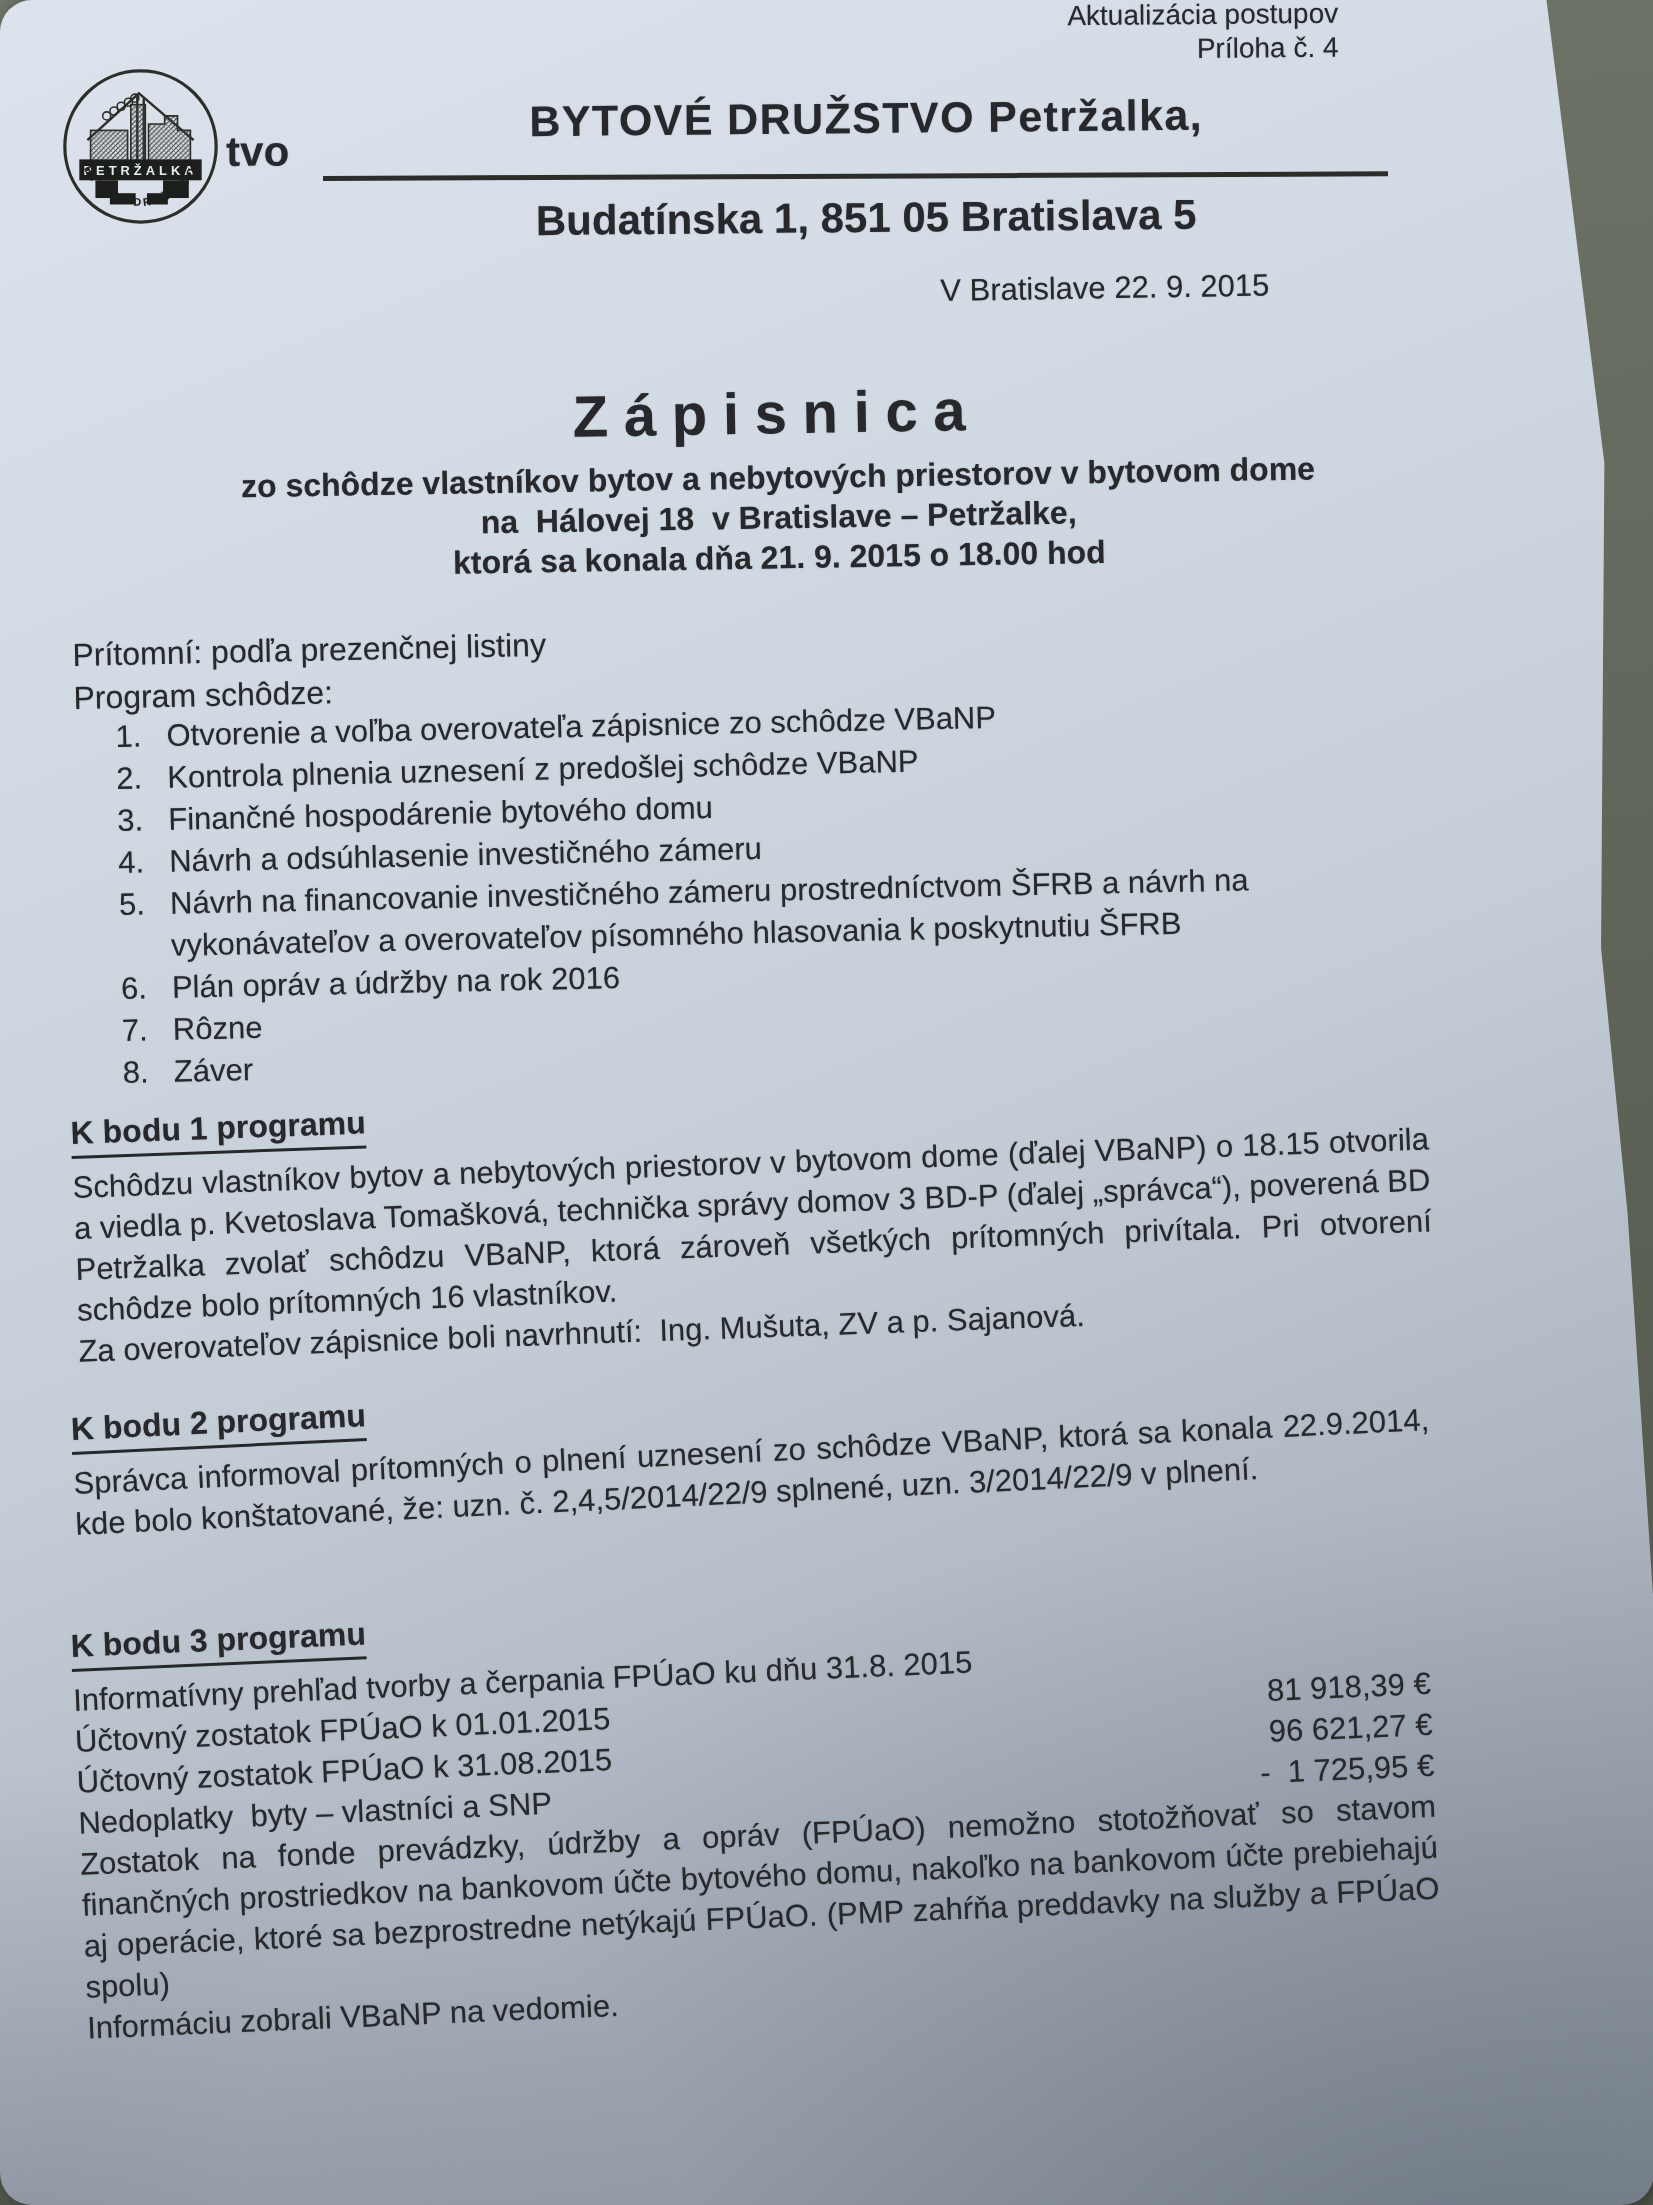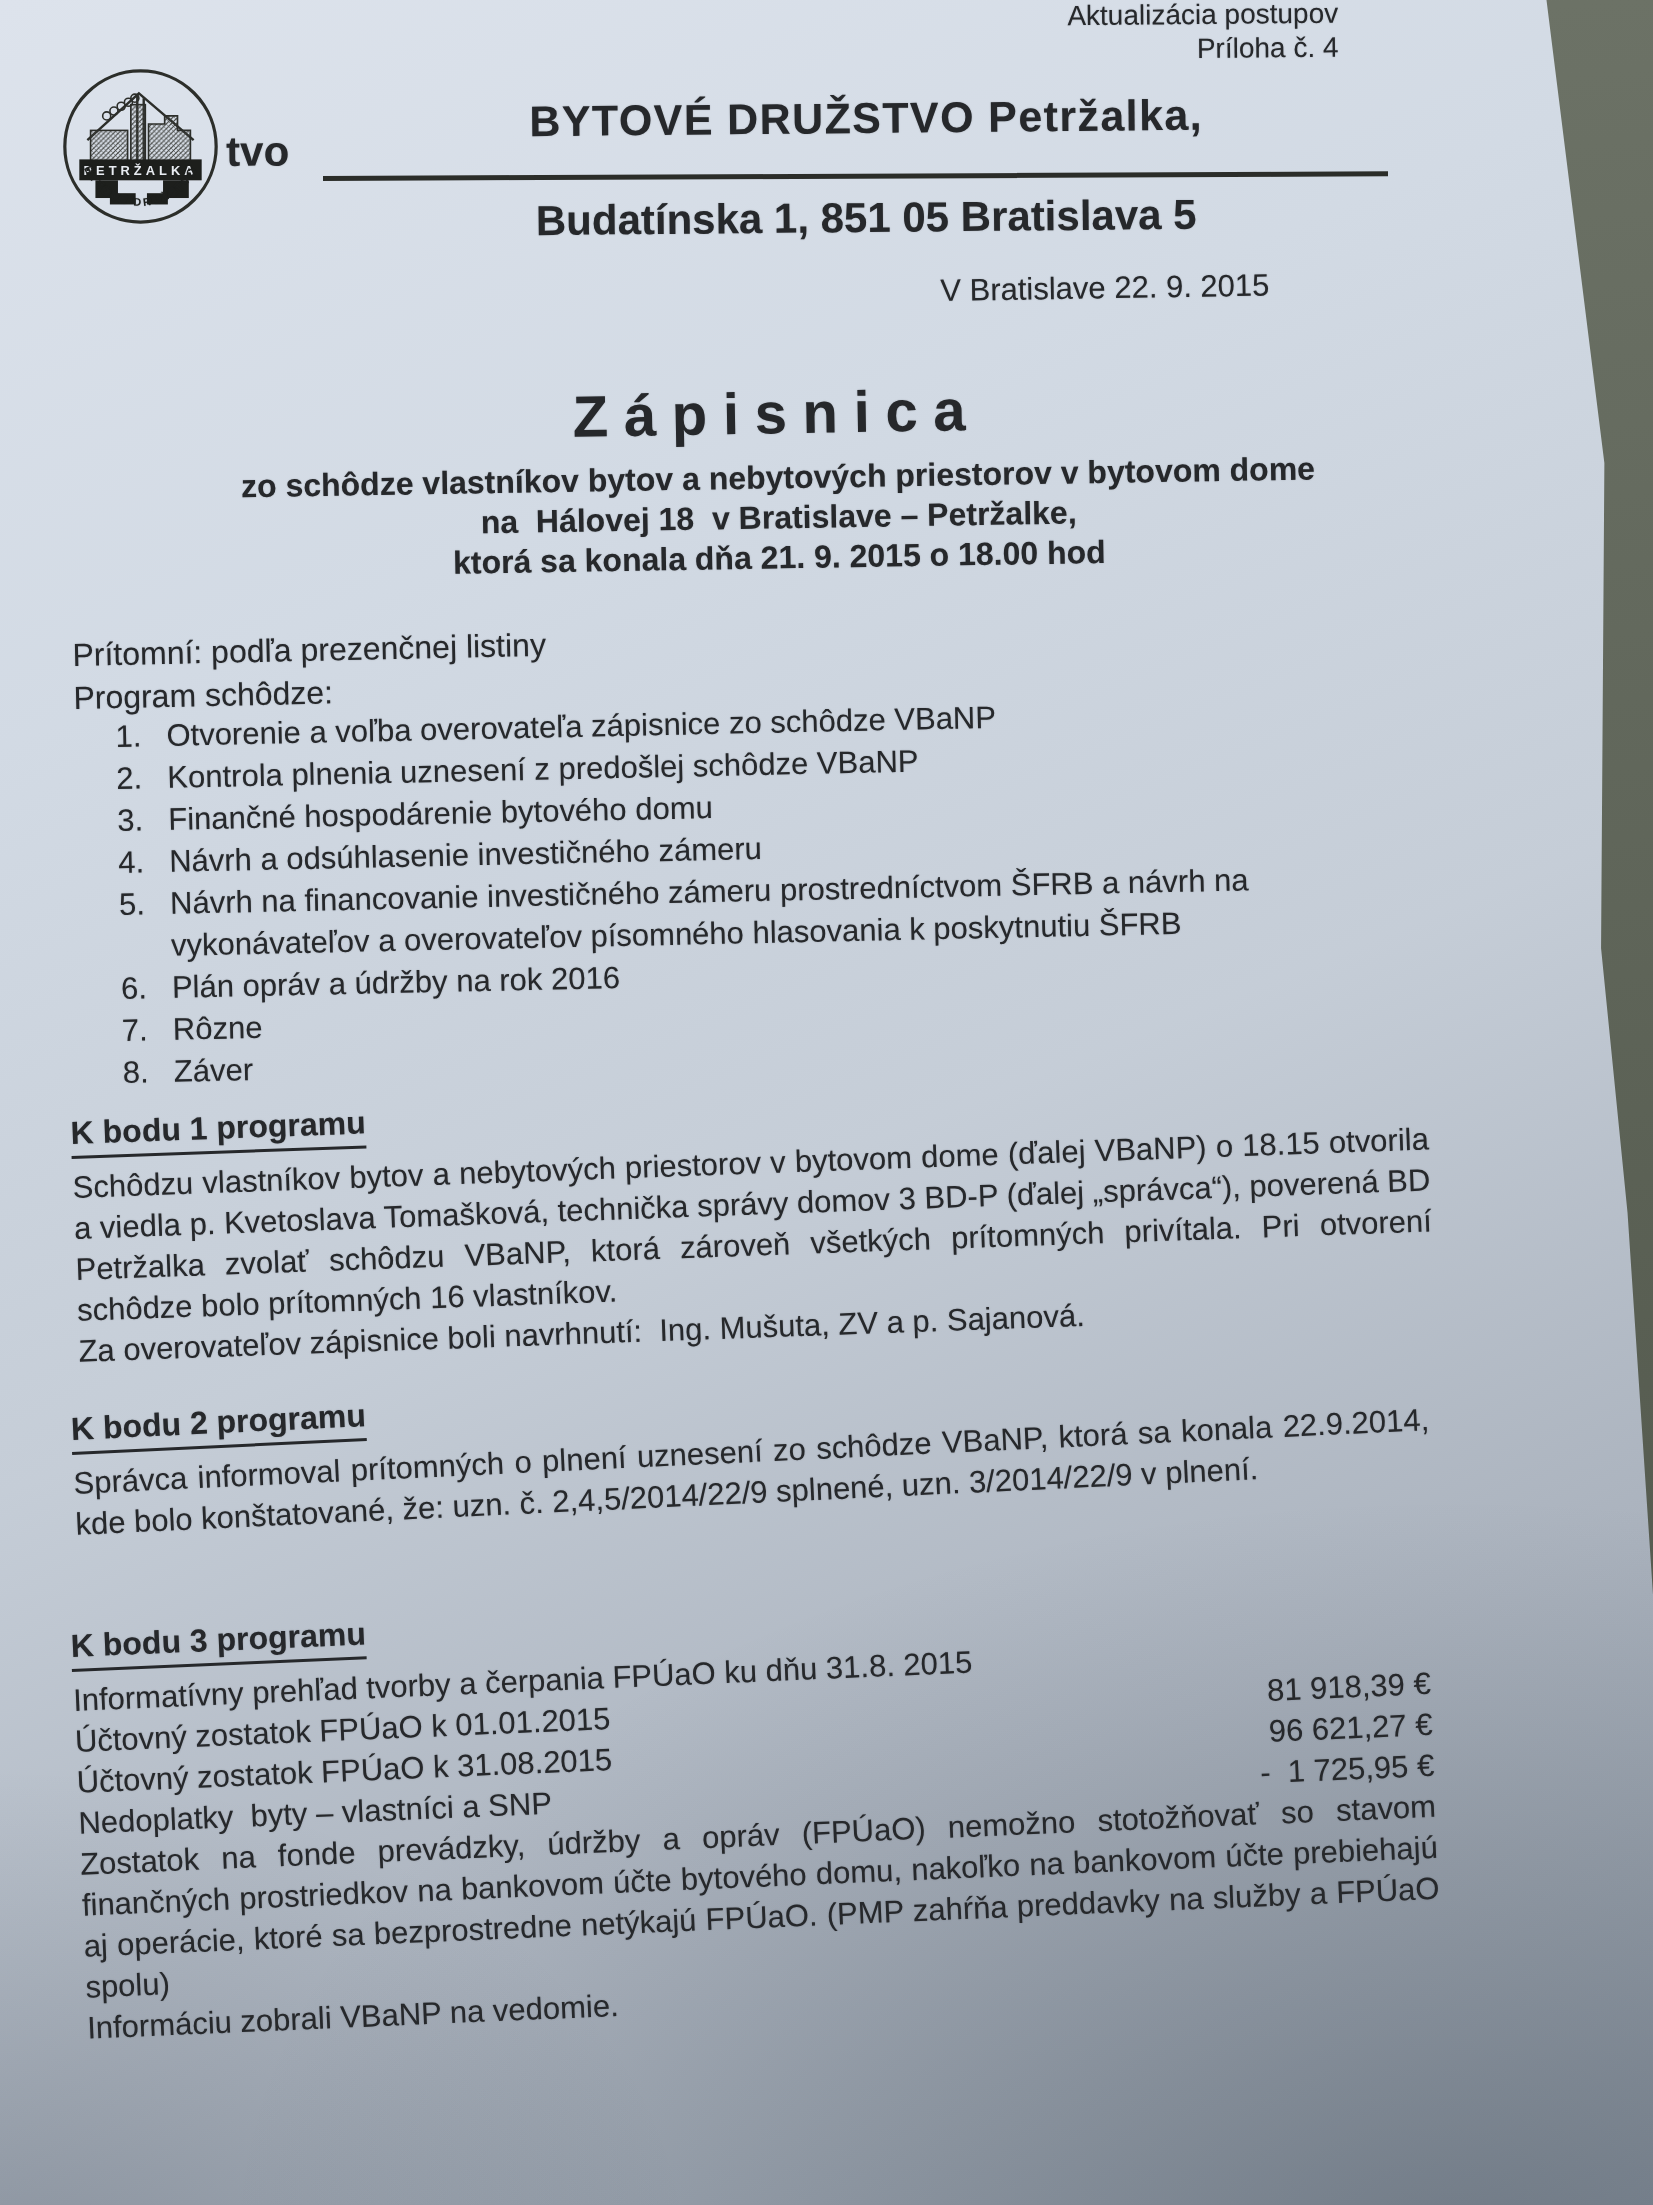--- a/index.html
+++ b/index.html
@@ -14,21 +14,21 @@
   }
   .paper{
     position:absolute;inset:0;
     clip-path:polygon(0 0, 93.5% 0, 97% 21%, 96.8% 43%, 98.4% 55%, 100% 73%, 100% 100%, 0 100%);
     background:
       radial-gradient(120% 55% at 88% 102%, rgba(35,45,58,0.28), transparent 62%),
       radial-gradient(70% 38% at 0% 103%, rgba(35,45,58,0.22), transparent 60%),
       linear-gradient(158deg,#dde3ec 0%,#d2dae4 26%,#c5cdd7 52%,#abb3be 76%,#8d97a2 100%);
     filter:drop-shadow(4px 0 6.8px rgba(0,0,0,0.35));
   }
-  .ink{ text-shadow:0 0 1.4px rgba(46,50,54,0.35); }
+  .ink{ text-shadow:0 0 1.4px rgba(46,50,54,0.35);border-radius:32px; }
   .abs{position:absolute;}
   .b{font-weight:bold;}
   .keepsp{white-space:pre-wrap;}
 
   
   .rot-a{transform:rotate(-0.55deg);transform-origin:left top;}
   .rot-b{transform:rotate(-0.95deg);transform-origin:left top;}
   .rot-c{transform:rotate(-1.25deg);transform-origin:left top;}
   .rot-d{transform:rotate(-2.05deg);transform-origin:left top;}
   .rot-e{transform:rotate(-2.7deg);transform-origin:left top;}

